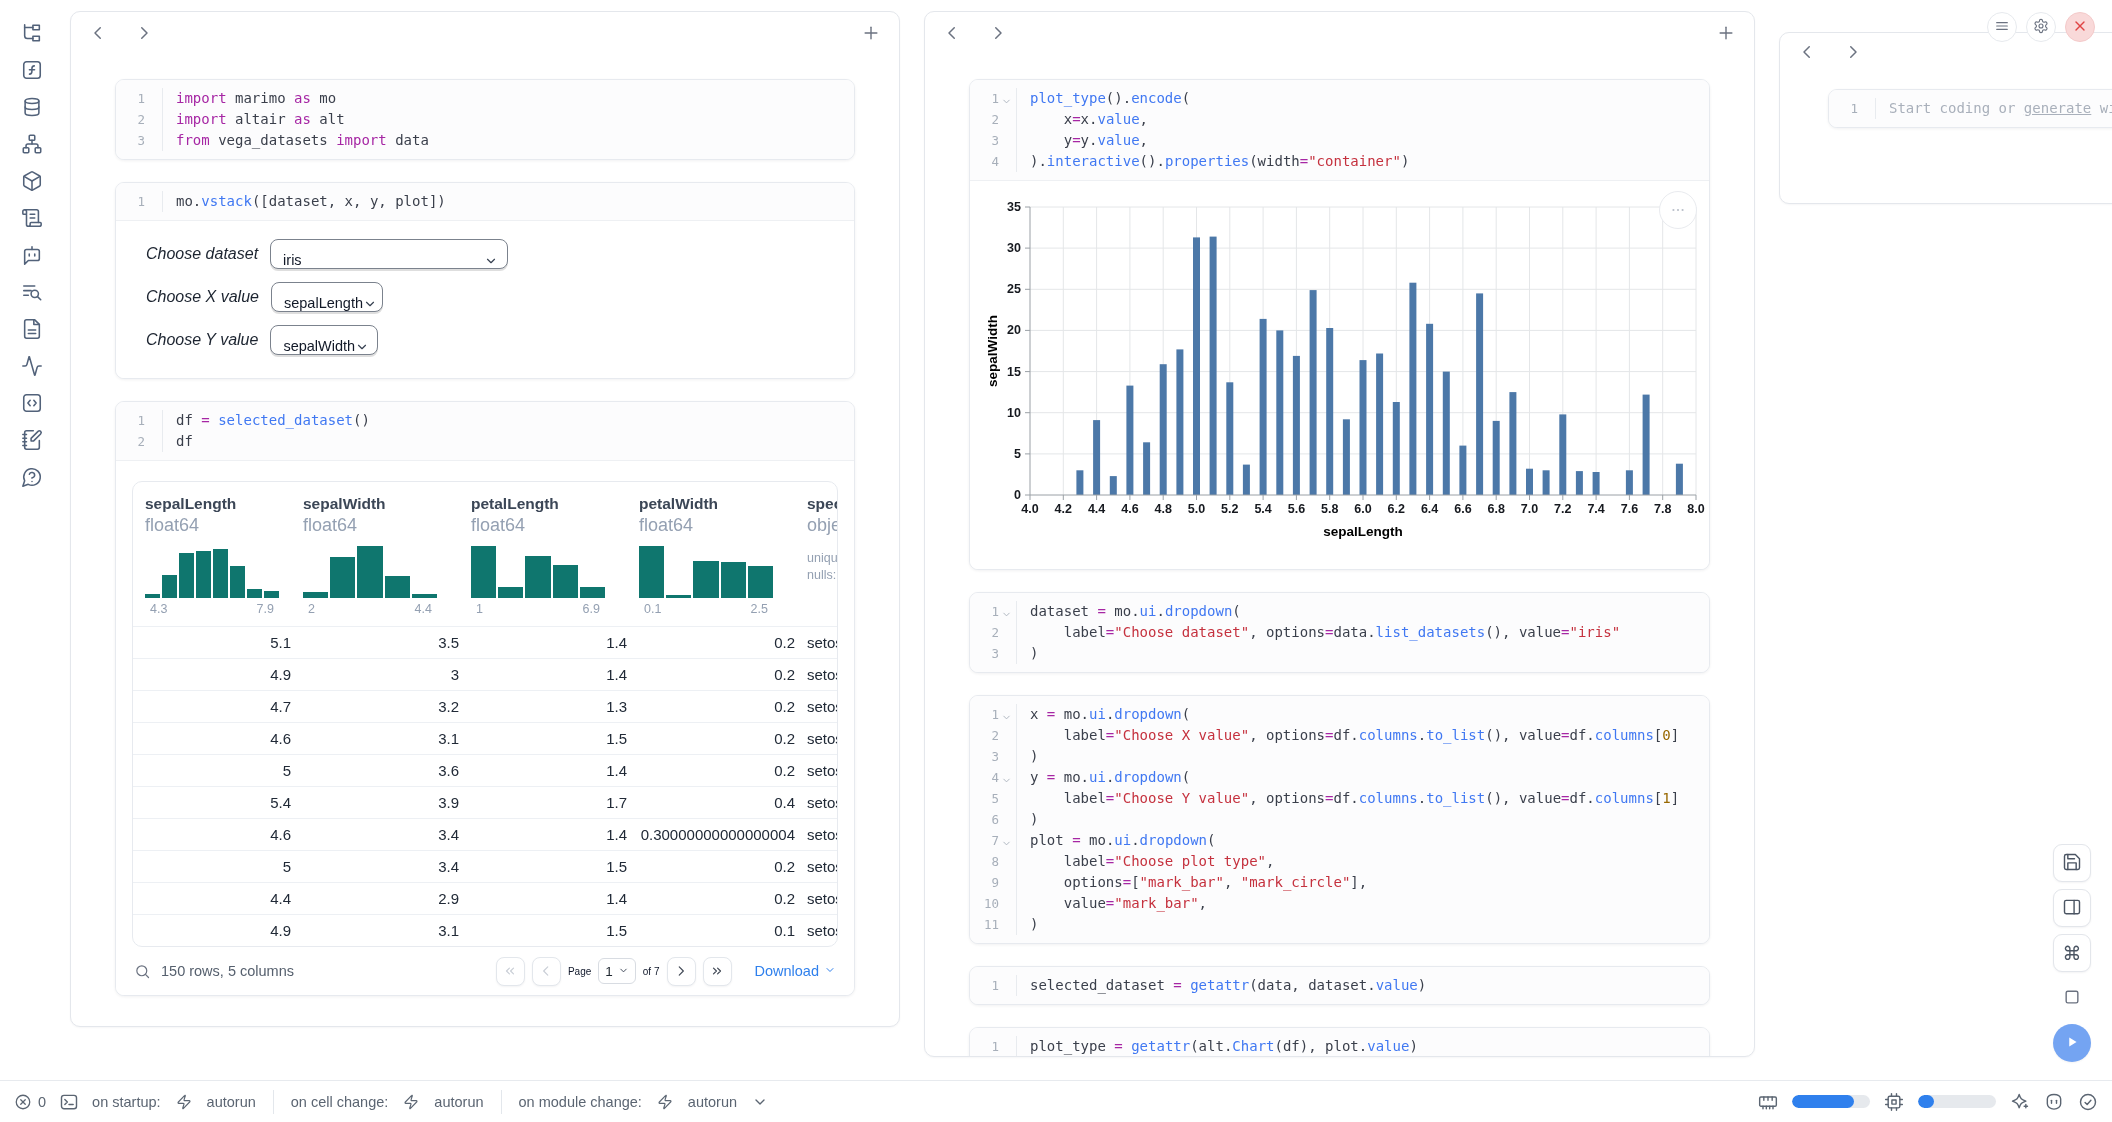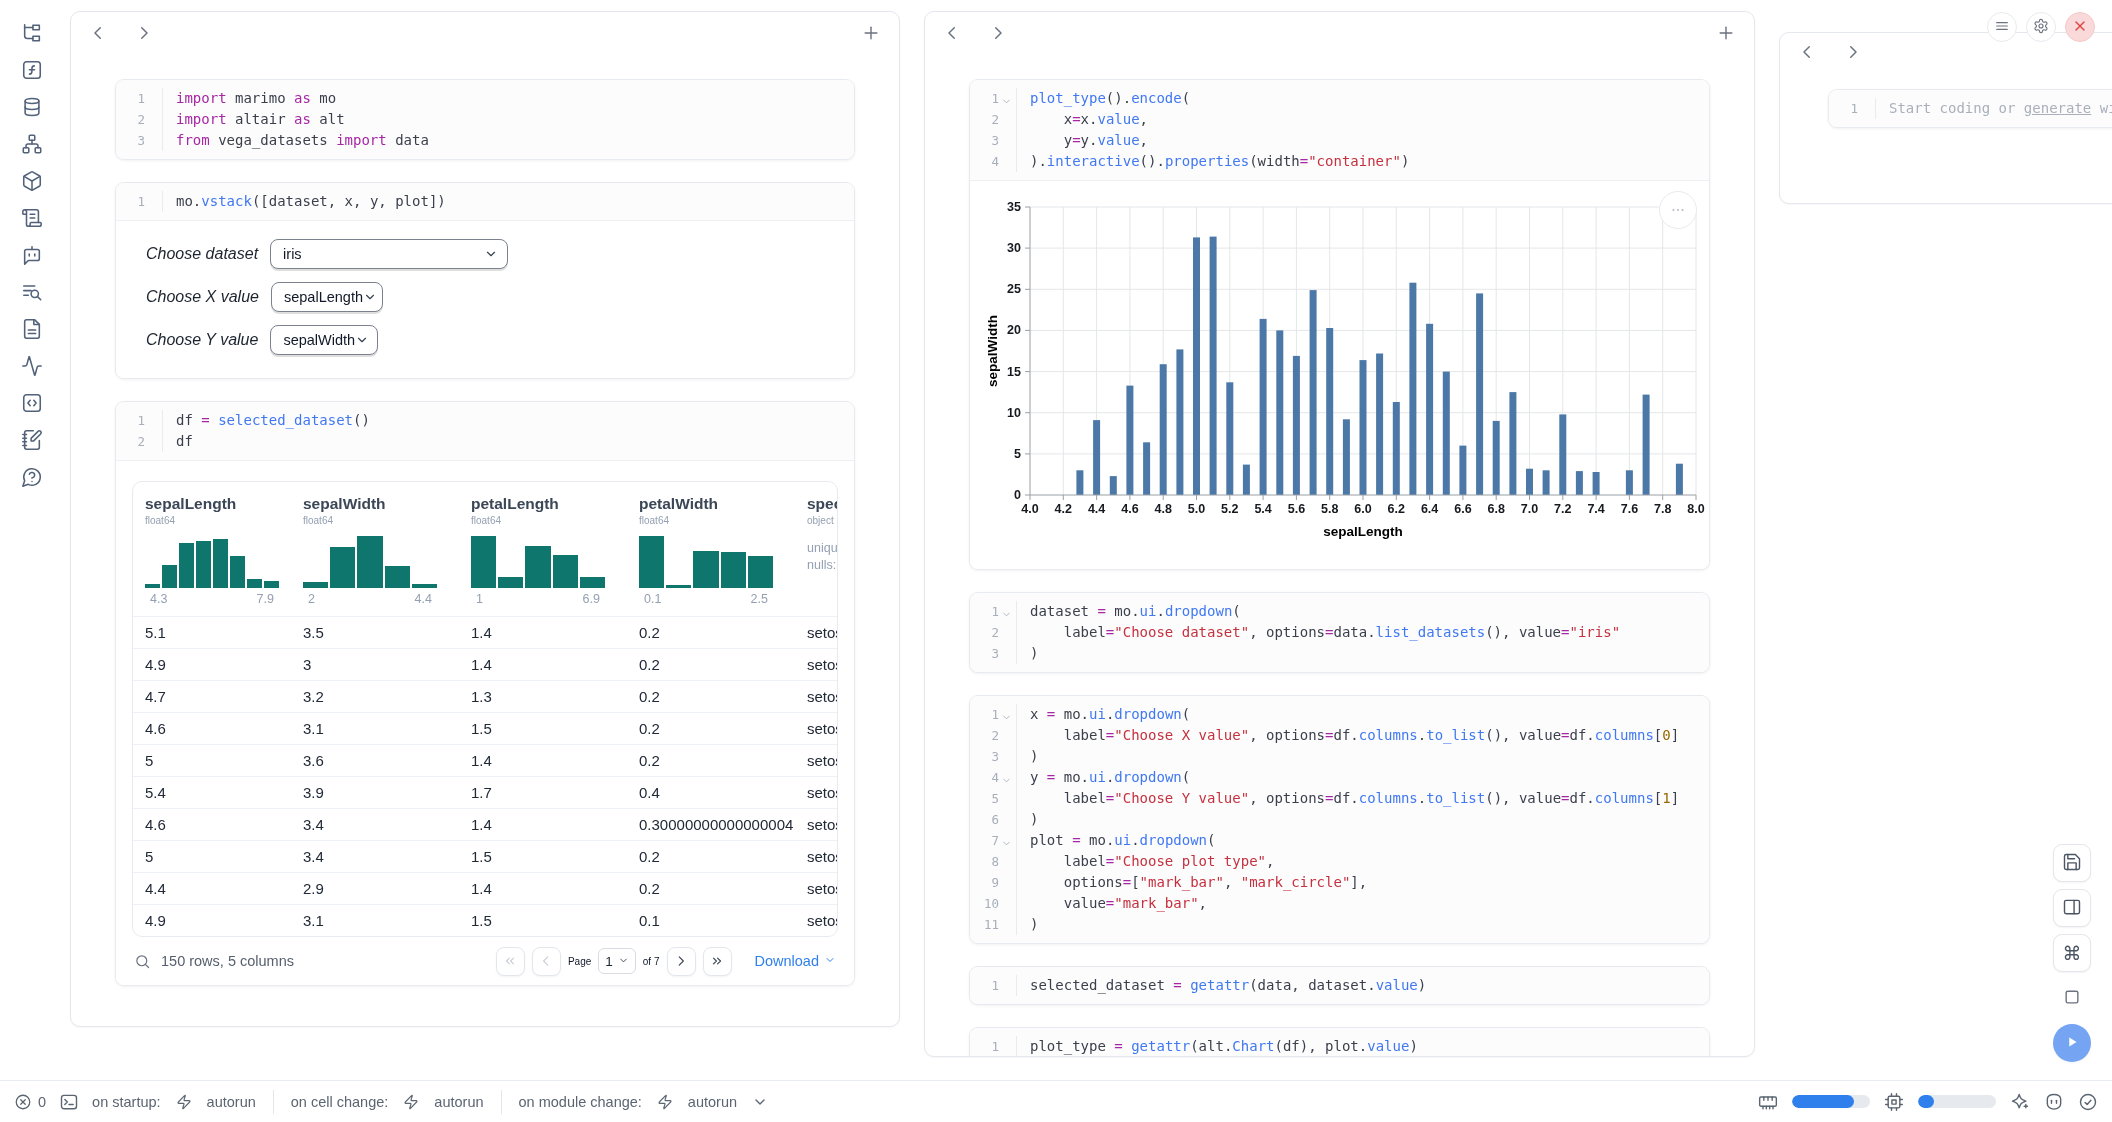--- a/index.html
+++ b/index.html
@@ -46,42 +46,42 @@
   .t-kw { color:#a626a4; } .t-op { color:#a626a4; }
   .t-fn { color:#4078f2; } .t-str { color:#c5313e; }
   .t-num { color:#986801; } .t-pl { color:#3a3f4b; }
 
   .output { border-top:1px solid #eef0f3; background:#fff; }
 
   
   .dd-out { padding:18px 20px 10px 30px; }
   .dd-row { display:flex; align-items:center; margin-bottom:13px; gap:12px; }
   .dd-label { font-size:16px; color:#1c2430;font-style:italic; }
-  .select { display:inline-flex; align-items:center; justify-content:space-between;
+  .select { display:inline-flex; align-items:flex-end; justify-content:space-between;
             border:1px solid #7b828d; border-radius:8px; height:30px; padding:0 9px 0 12px;
             font-size:14.5px; color:#111827; background:#fff; cursor:pointer;
             box-shadow:0 2px 0 rgba(0,0,0,.13); }
   .sel-chev { width:14px; height:14px; color:#374151; }
   .sel-chev svg { width:14px; height:14px; }
 
   
   .tbl-out { padding:20px 16px 0; }
   .table-card { border:1px solid #e7eaef; border-radius:10px; overflow:hidden; }
   .thead, .trow { display:grid; grid-template-columns:158px 168px 168px 168px minmax(0,1fr); }
   .thead { padding-top:13px; }
   .th { padding-left:12px; overflow:hidden; white-space:nowrap; }
   .th-name { font-size:15.5px; font-weight:700; color:#3b4656; }
-  .th-type { font-size:10px; color:#94a0b2; margin-top:2px; }
+  .th-type { font-size:18px; color:#94a0b2; margin-top:2px; }
   .hist { display:flex; align-items:flex-end; gap:2px; height:52px; width:134px; margin-top:10px; }
   .hist-bar { flex:1; background:#0f766e; }
   .hist-range { display:flex; justify-content:space-between; width:134px; font-size:12.5px;
                 color:#94a0b2; margin:4px 0 10px; padding:0 5px; }
   .th-meta { font-size:12.5px; color:#94a0b2; margin-top:14px; line-height:17px; }
   .trow { height:32px; align-items:center; border-top:1px solid #edf0f4; font-size:15px; color:#212a37; }
-  .trow > span { padding-left:12px; overflow:hidden; white-space:nowrap; }
+  .trow > span { padding-left:12px; overflow:hidden; white-space:nowrap;text-align:right; }
 
   .tbl-footer { display:flex; align-items:center; height:48px; gap:10px; padding:0 2px;
                 font-size:14.5px; color:#56606e; }
   .tf-search { width:17px; height:17px; color:#6b7280; }
   .tf-search svg { width:17px; height:17px; }
   .tf-right { margin-left:auto; display:flex; align-items:center; gap:7px; }
   .pg-btn { width:29px; height:29px; border:1px solid #e3e7ec; border-radius:8px; background:#fff;
             display:flex; align-items:center; justify-content:center; cursor:pointer;
             box-shadow:0 1px 2px rgba(16,24,40,.05); }
   .pg-btn svg { width:14px; height:14px; }

